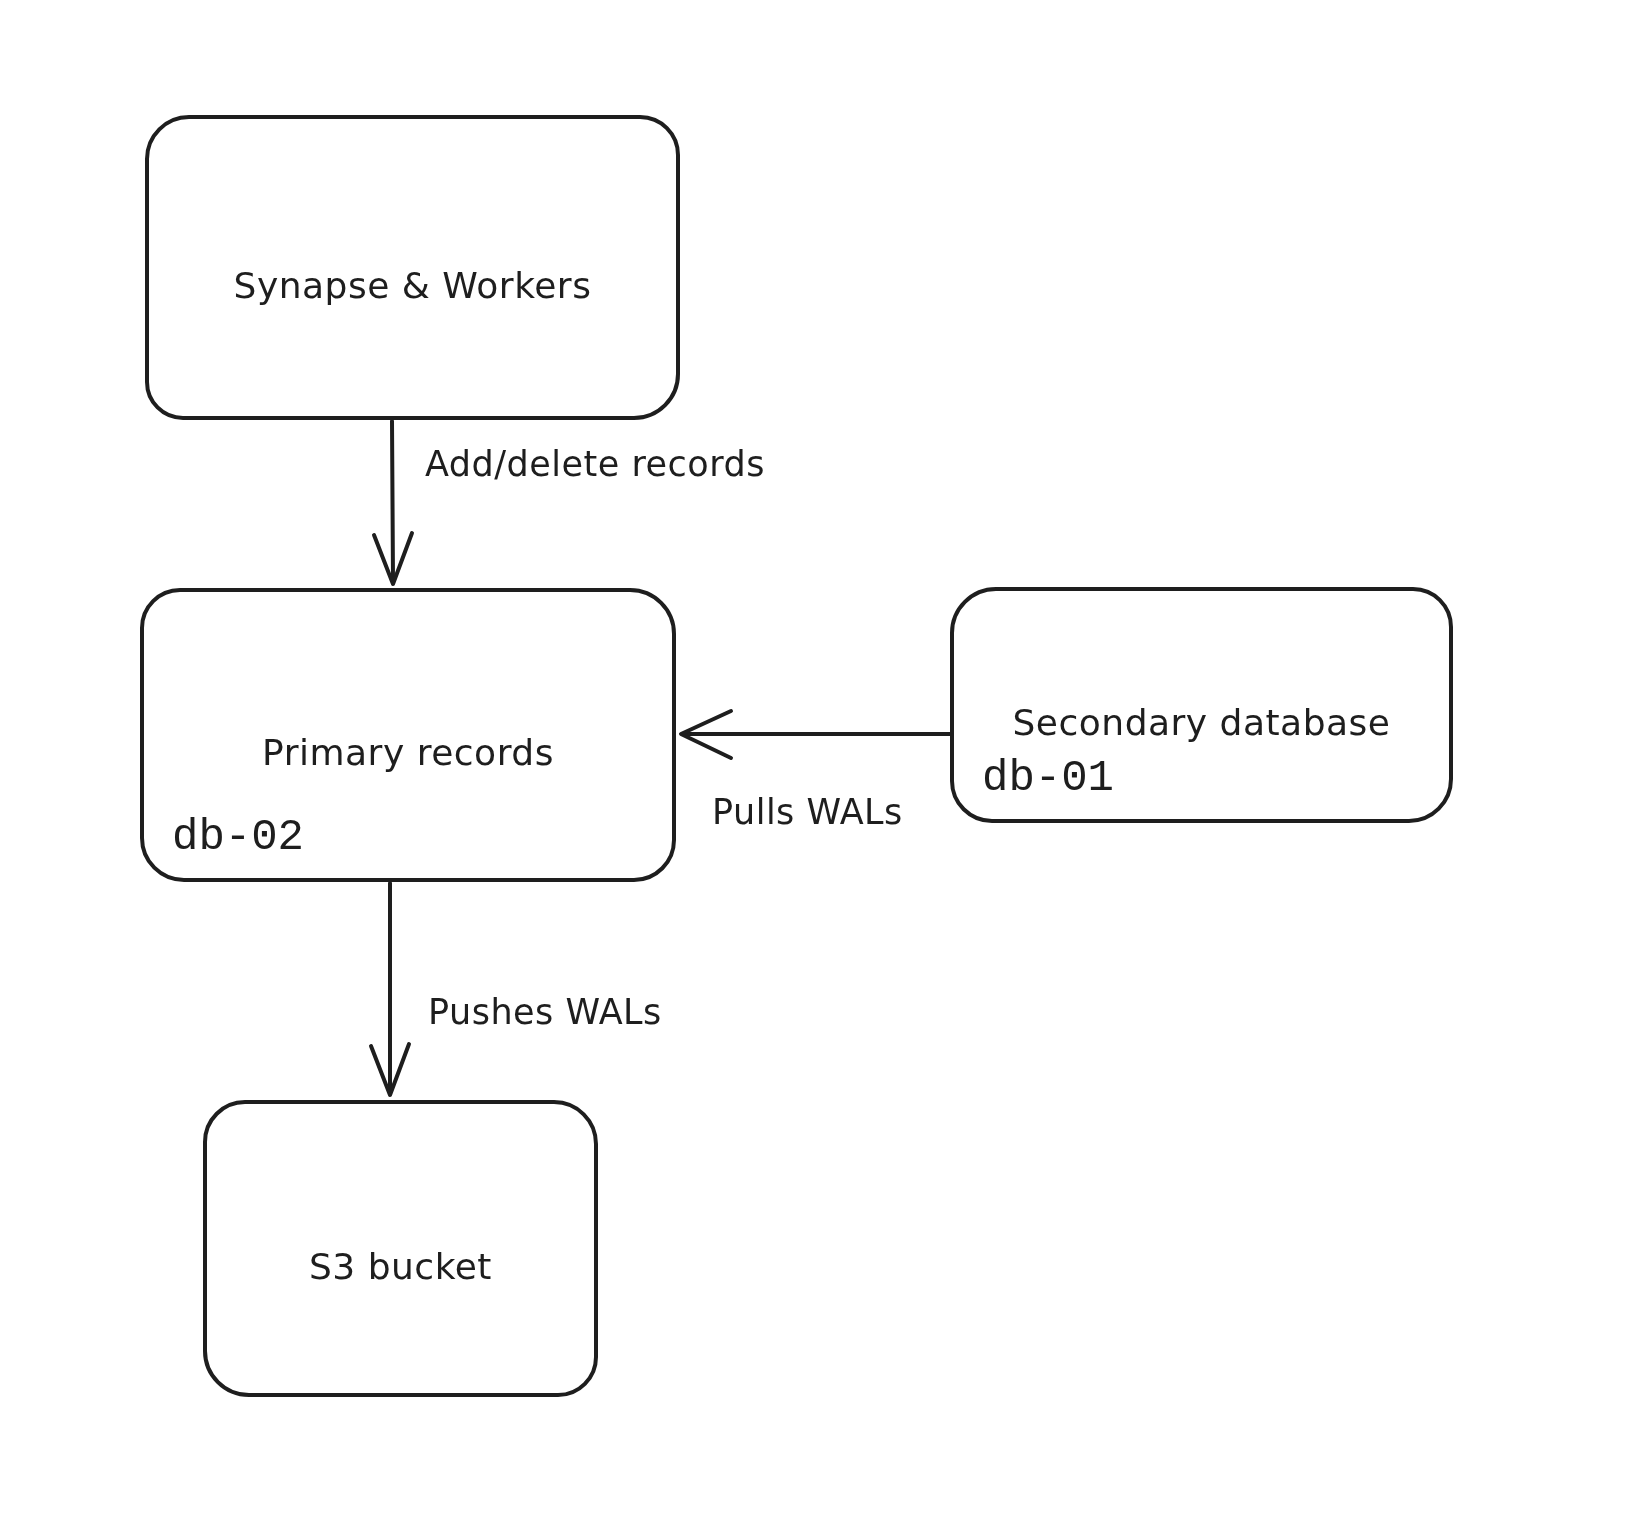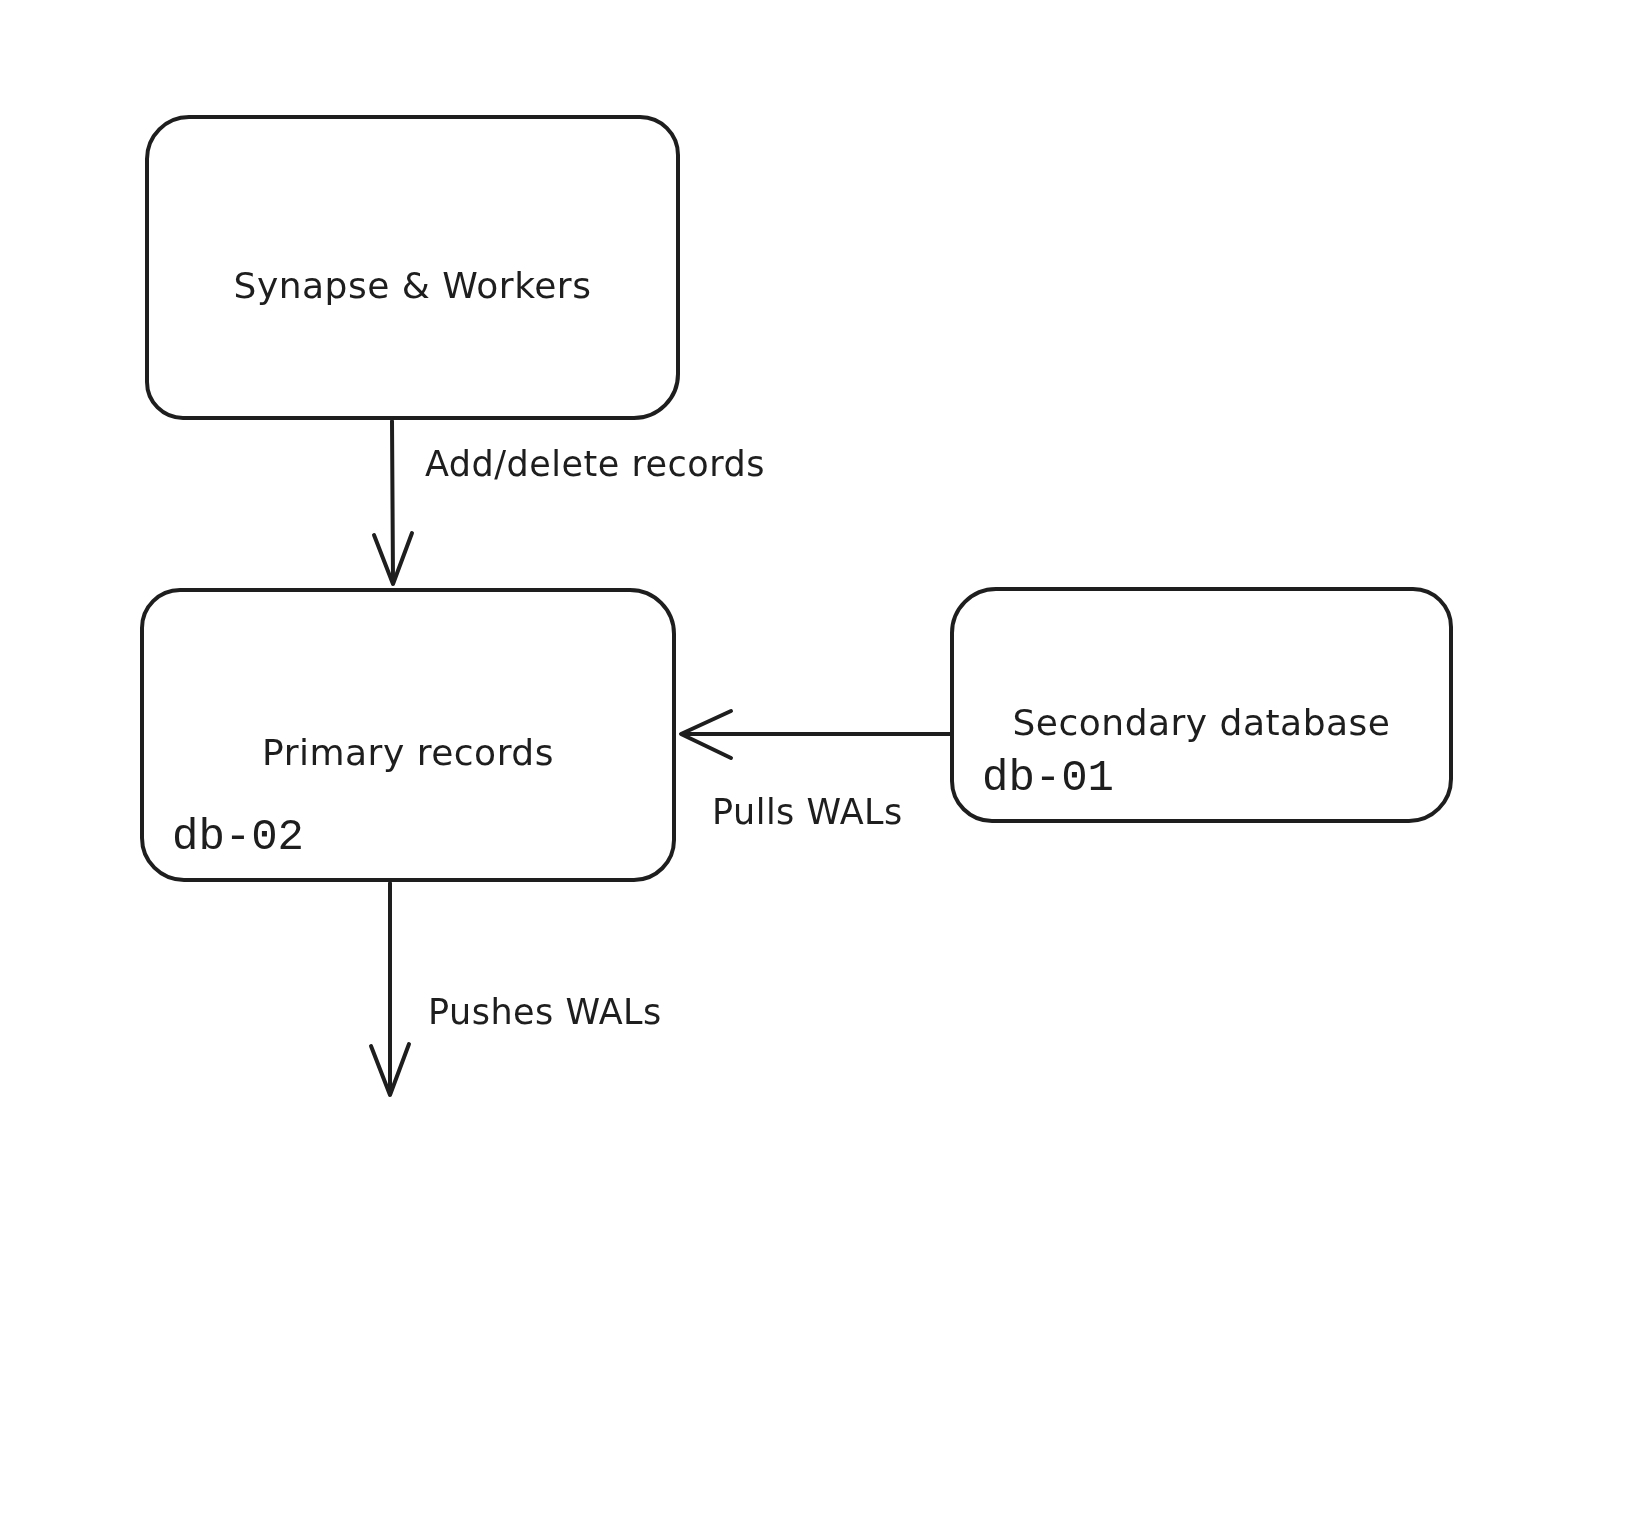--- a/index.html
+++ b/index.html
@@ -91,20 +91,23 @@
   <div class="node node-b">
     <div class="node-label">Primary records</div>
     <div class="node-sublabel">db-02</div>
   </div>
 
   <div class="node node-c">
     <div class="node-label">Secondary database</div>
     <div class="node-sublabel">db-01</div>
   </div>
 
+  <div class="node node-d">
+    <div class="node-label">S3 bucket</div>
+  </div>
 
   <div class="edge-label edge-label-1">Add/delete records</div>
 
   <div class="edge-label edge-label-2">Pulls WALs</div>
 
   <div class="edge-label edge-label-3">Pushes WALs</div>
 
 </div>
 
 </body></html>

